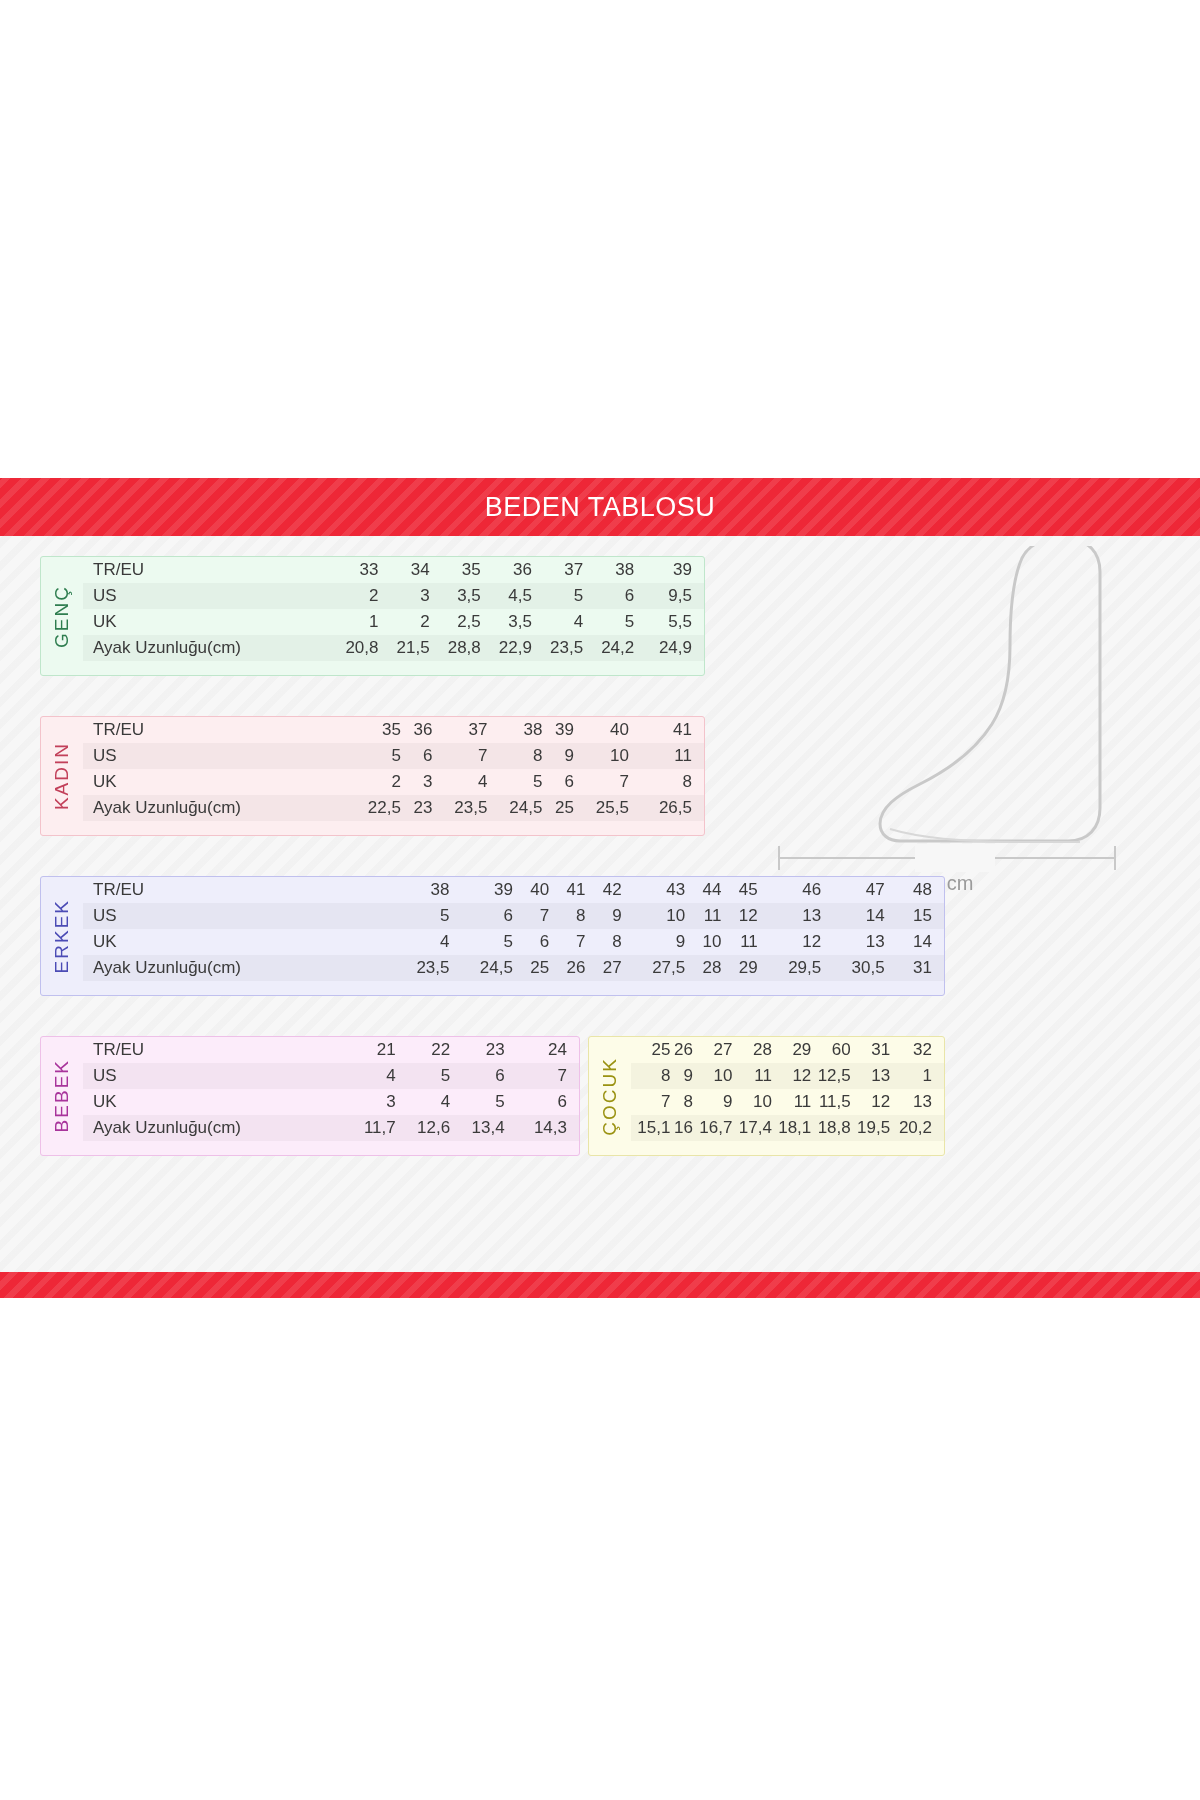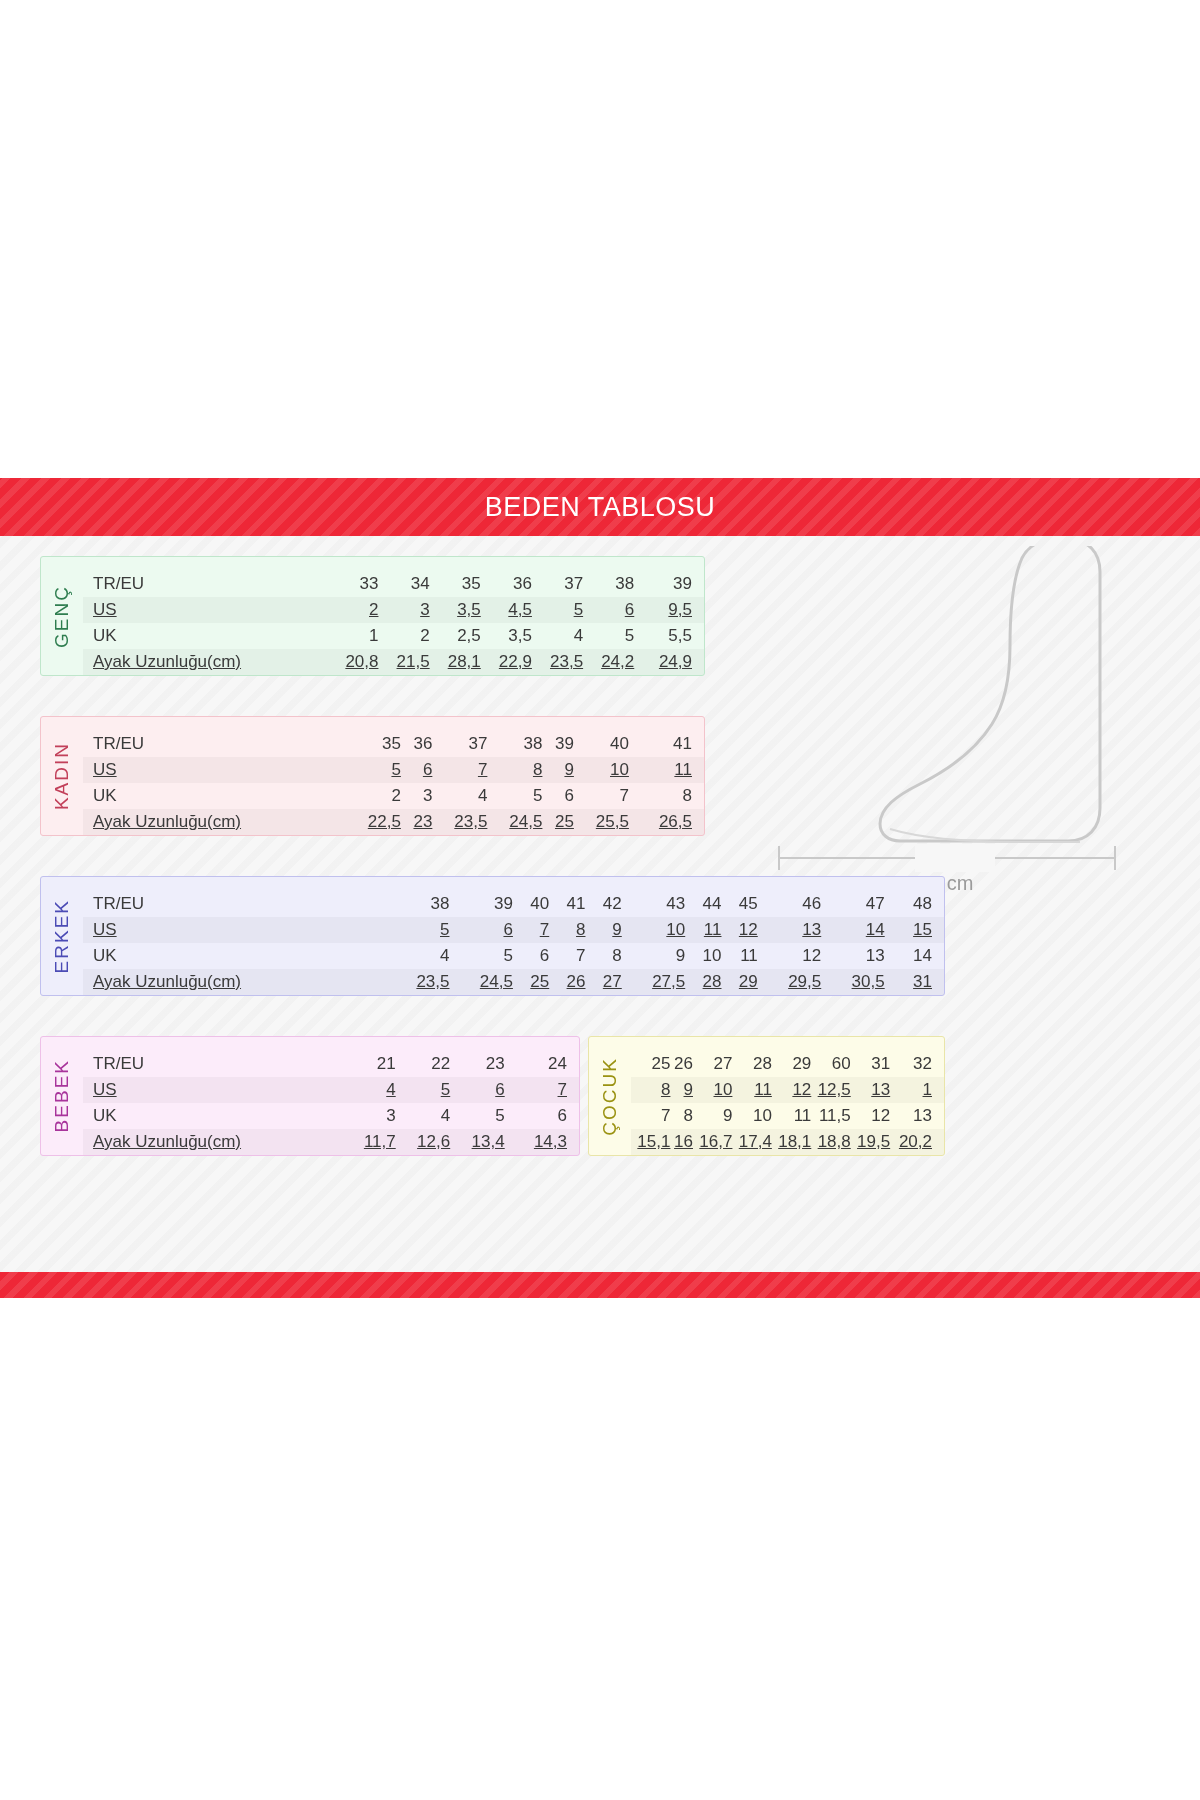--- a/index.html
+++ b/index.html
@@ -106,42 +106,41 @@
   .block-label span {
     writing-mode: vertical-rl;
     transform: rotate(180deg);
     white-space: nowrap;
   }
 
   .block-table {
     flex: 1 1 auto;
     display: flex;
     flex-direction: column;
-    justify-content: flex-end;
+    justify-content: flex-start;
   }
 
   table.sizes {
     width: 100%;
     border-collapse: collapse;
     font-size: 17px;
     color: #3a3a3a;
   }
   table.sizes td {
     padding: 3px 0;
     text-align: right;
     white-space: nowrap;
   }
   table.sizes td.rowhead {
     text-align: left;
     padding-left: 10px;
     color: #3a3a3a;
   }
   table.sizes tr.alt {
     background: rgba(0,0,0,0.035);
-    text-decoration: underline;
   }
   table.sizes td.pad-right {
     padding-right: 12px;
   }
 
   
   .blk-genc  { background: #ecfaf0; border: 1px solid #bfe6cb; }
   .blk-genc .block-label { color: #2e7d4f; }
 
   .blk-kadin { background: #fdeef0; border: 1px solid #f3c3cb; }
@@ -229,21 +228,21 @@
               <td>2,5</td>
               <td>3,5</td>
               <td>4</td>
               <td>5</td>
               <td class="pad-right">5,5</td>
             </tr>
             <tr class="alt">
               <td class="rowhead">Ayak Uzunluğu(cm)</td>
               <td>20,8</td>
               <td>21,5</td>
-              <td>28,1</td>
+              <td>28,8</td>
               <td>22,9</td>
               <td>23,5</td>
               <td>24,2</td>
               <td class="pad-right">24,9</td>
             </tr>
           </tbody>
             </table>
         </div>
       </div>
 

